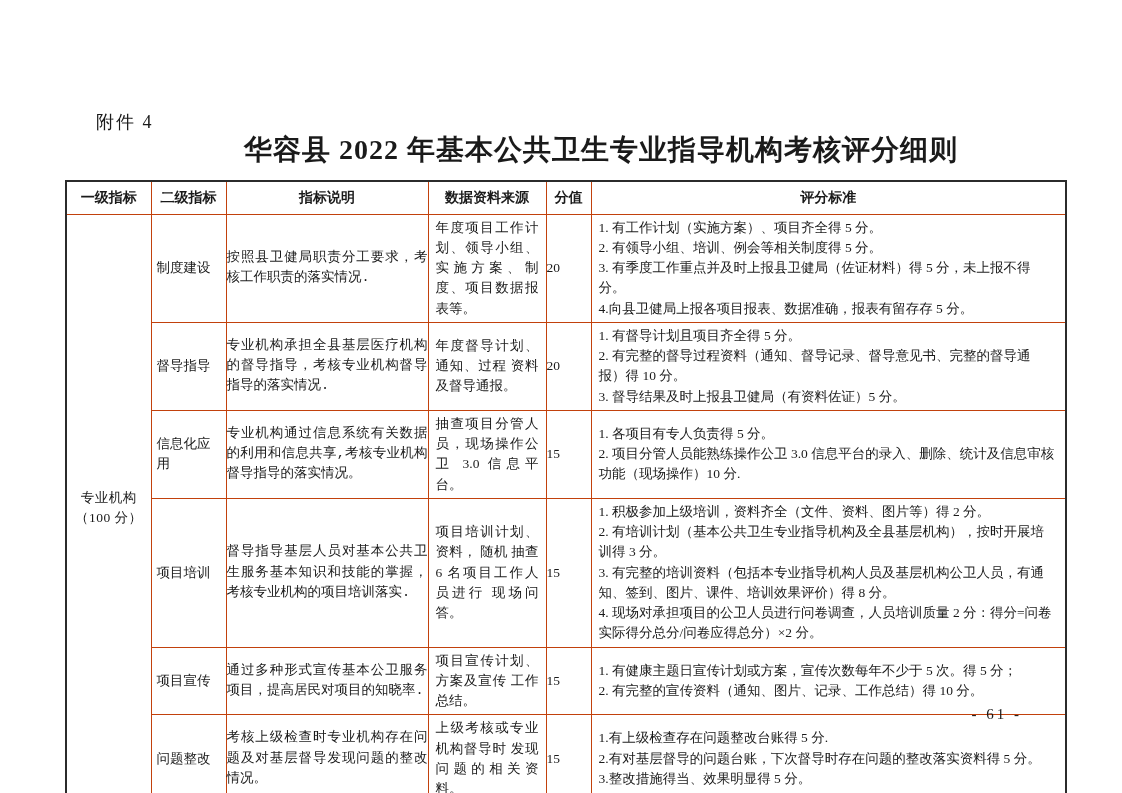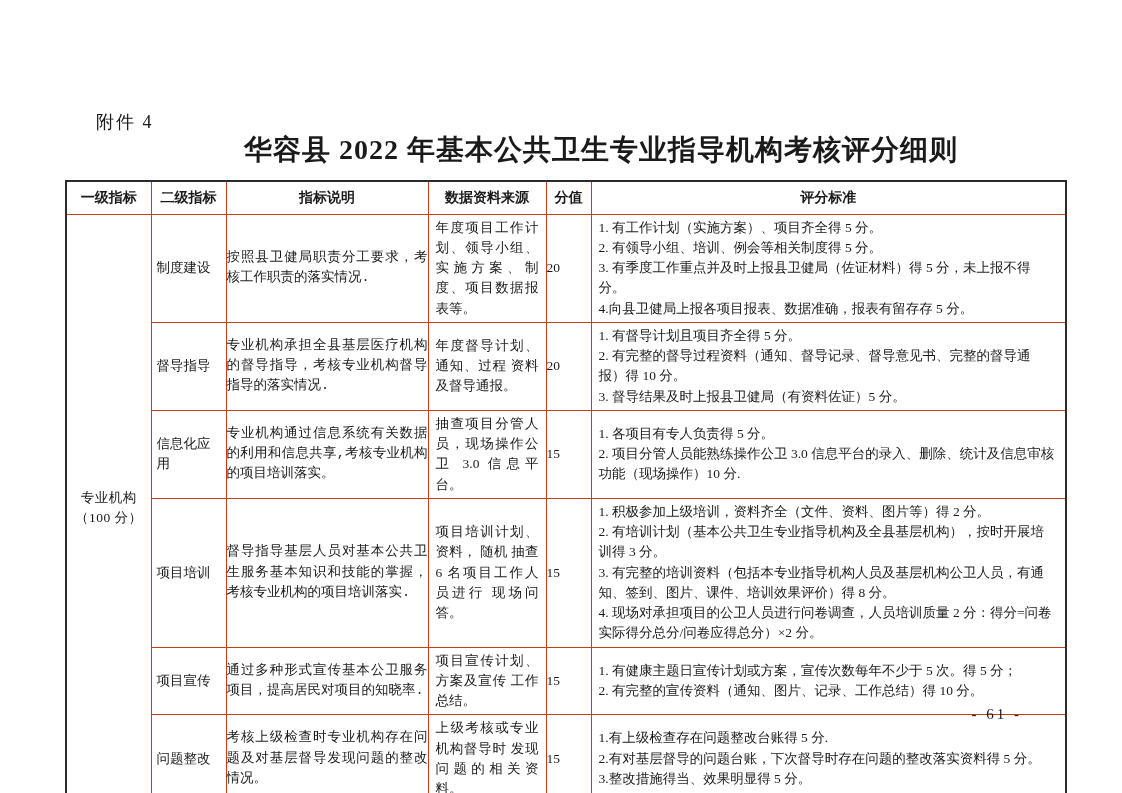--- a/index.html
+++ b/index.html
@@ -136,21 +136,21 @@
     <td class="c-secondary">督导指导</td>
     <td class="c-desc">专业机构承担全县基层医疗机构的督导指导，考核专业机构督导指导的落实情况.</td>
     <td class="c-source">年度督导计划、通知、过程 资料及督导通报。</td>
     <td class="c-score">20</td>
     <td class="c-criteria"> 1.  有督导计划且项目齐全得 5 分。
  2.  有完整的督导过程资料（通知、督导记录、督导意见书、完整的督导通报）得 10 分。
  3.  督导结果及时上报县卫健局（有资料佐证）5 分。</td>
   </tr>
       <tr>
     <td class="c-secondary">信息化应用</td>
-    <td class="c-desc">专业机构通过信息系统有关数据的利用和信息共享,考核专业机构的项目培训落实。</td>
+    <td class="c-desc">专业机构通过信息系统有关数据的利用和信息共享,考核专业机构督导指导的落实情况。</td>
     <td class="c-source">抽查项目分管人员，现场操作公卫 3.0 信息平台。</td>
     <td class="c-score">15</td>
     <td class="c-criteria"> 1.  各项目有专人负责得 5 分。
  2.  项目分管人员能熟练操作公卫 3.0 信息平台的录入、删除、统计及信息审核功能（现场操作）10 分.</td>
   </tr>
       <tr>
     <td class="c-secondary">项目培训</td>
     <td class="c-desc">督导指导基层人员对基本公共卫生服务基本知识和技能的掌握，考核专业机构的项目培训落实.</td>
     <td class="c-source">项目培训计划、资料， 随机 抽查 6 名项目工作人员进行 现场问答。</td>
     <td class="c-score">15</td>

